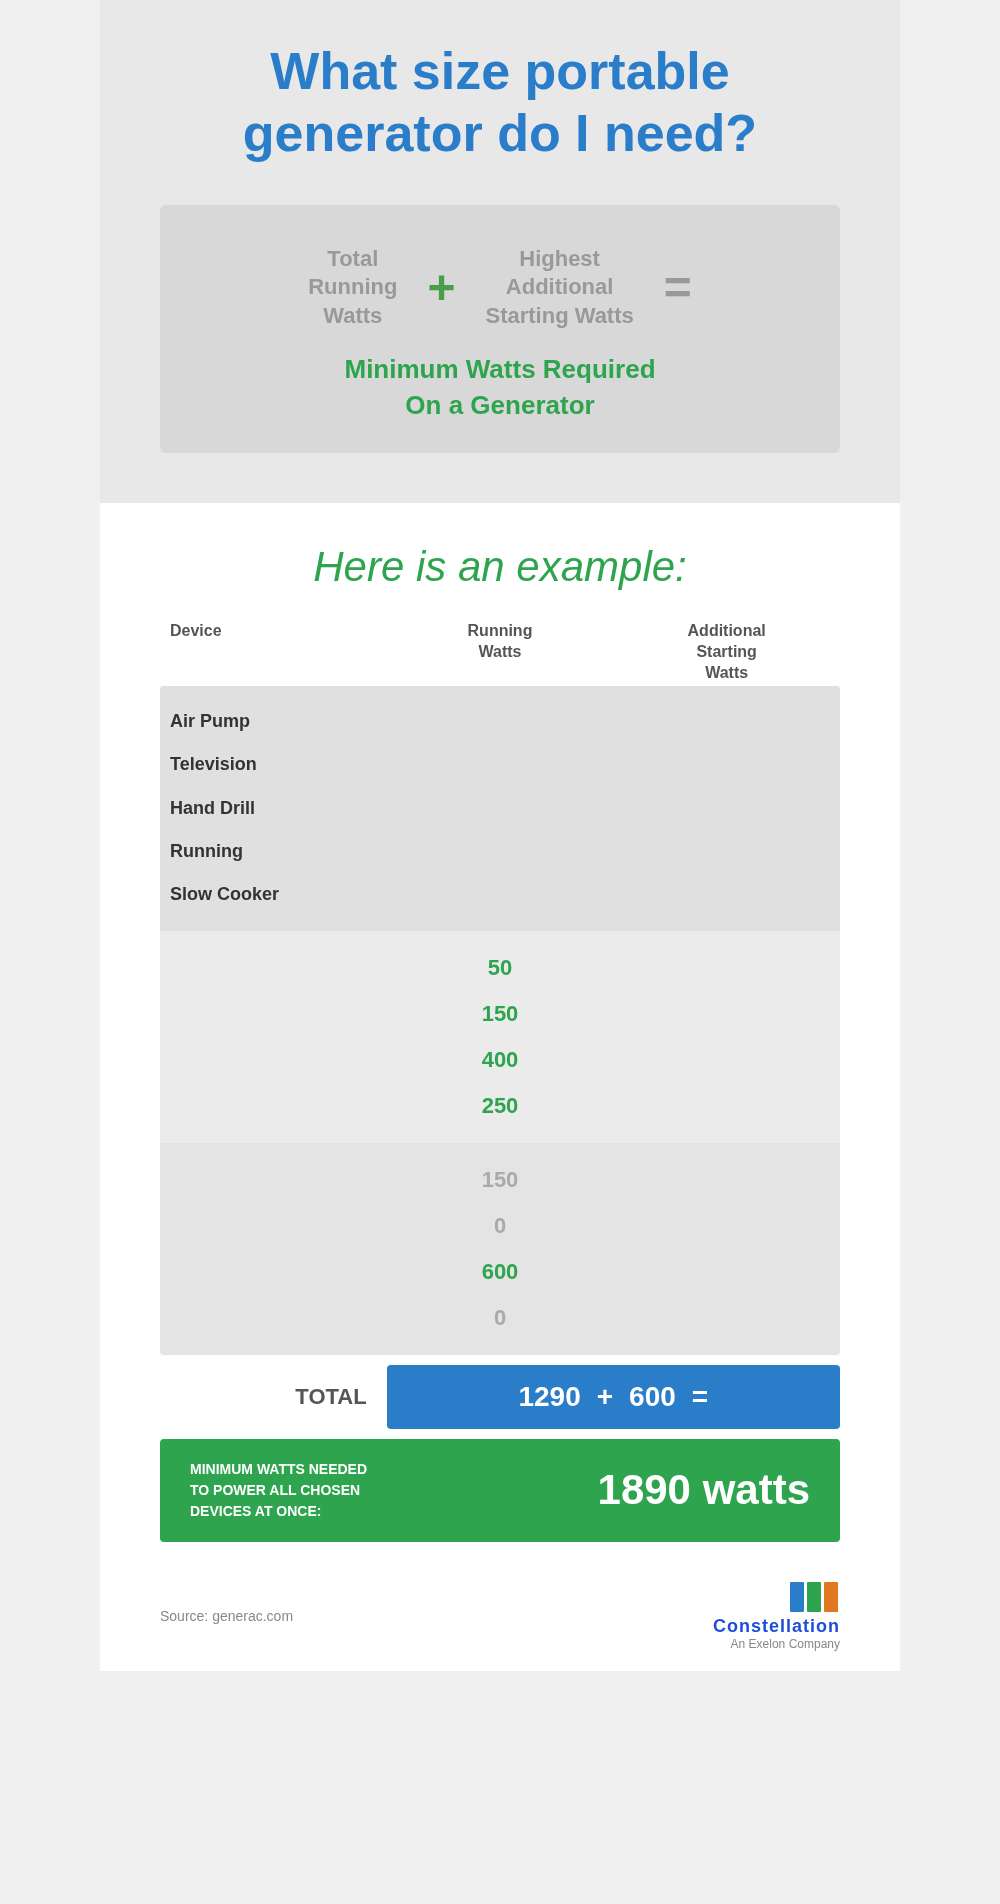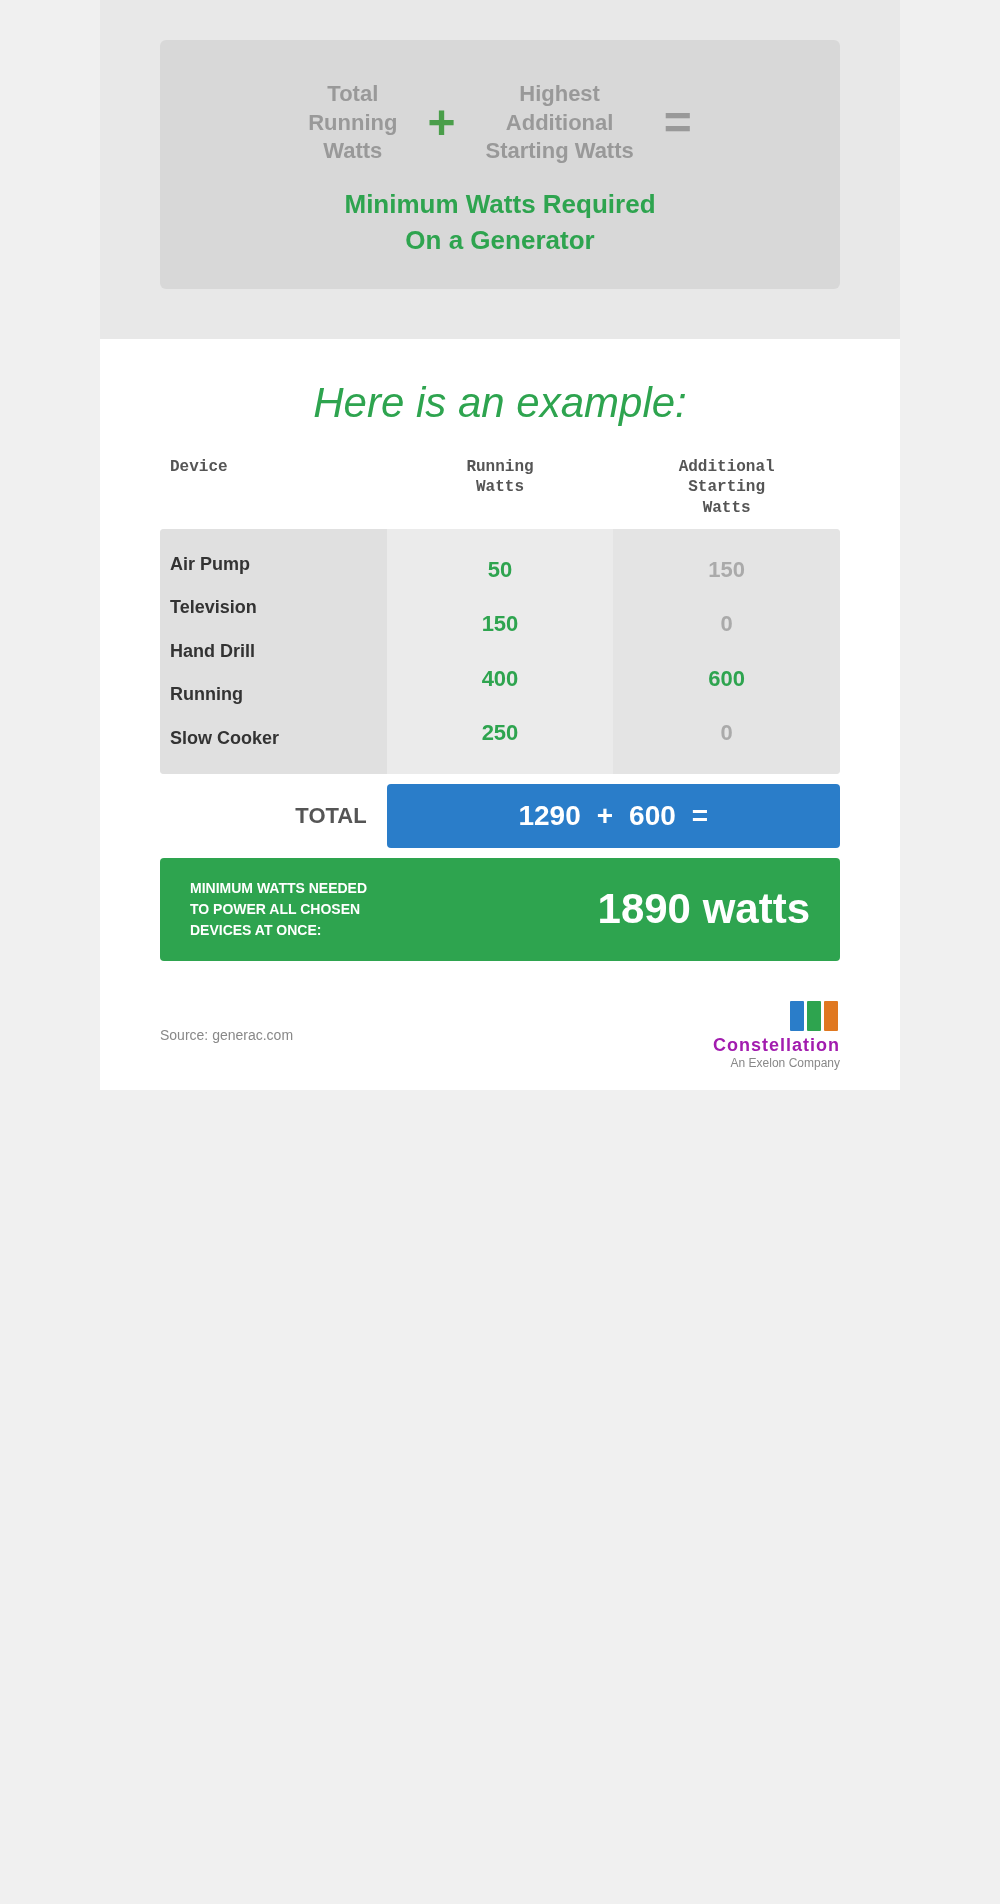--- a/index.html
+++ b/index.html
@@ -84,22 +84,21 @@
       margin-bottom: 30px;
     }
 
     .table-wrapper {
       width: 100%;
     }
 
     .table-header-row {
       display: grid;
       grid-template-columns: 1fr 1fr 1fr;
-      padding: 0 0 10px 0;
-      font-family: Liberation Mono, monospace;
+      padding: 0 0 2px 0;
     }
 
     .col-header {
       font-size: 16px;
       font-weight: bold;
       color: #555;
       text-align: center;
       line-height: 1.3;
     }
 
@@ -109,21 +108,21 @@
     }
 
     .data-table {
       background: #e8e8e8;
       border-radius: 4px;
       overflow: hidden;
     }
 
     .data-table-inner {
       display: grid;
-      grid-template-columns: 1fr 1fr 1fr;
+      grid-template-columns: 1fr;
     }
 
     .device-col {
       background: #e0e0e0;
       padding: 14px 10px;
       display: flex;
       flex-direction: column;
       justify-content: space-around;
       gap: 0;
     }
@@ -260,33 +259,37 @@
 
     .logo-flag {
       display: flex;
       gap: 2px;
       margin-bottom: 4px;
     }
 
     .logo-text {
       font-size: 18px;
       font-weight: bold;
-      color: #a21caf;
+      color: #1d4ed8;
       letter-spacing: 1px;
     }
 
     .logo-sub {
       font-size: 12px;
       color: #888;
     }
   </style>
 </head>
 <body>
 
 <div class="top-section">
+  <h1 class="main-title">
+    <span>What size portable</span><br>
+    <span>generator do I need?</span>
+  </h1>
 
   <div class="formula-area">
     <div class="formula-row">
       <div class="formula-term">
         <span>Total</span><br>
         <span>Running</span><br>
         <span>Watts</span>
       </div>
       <div class="formula-operator">+</div>
       <div class="formula-term">

